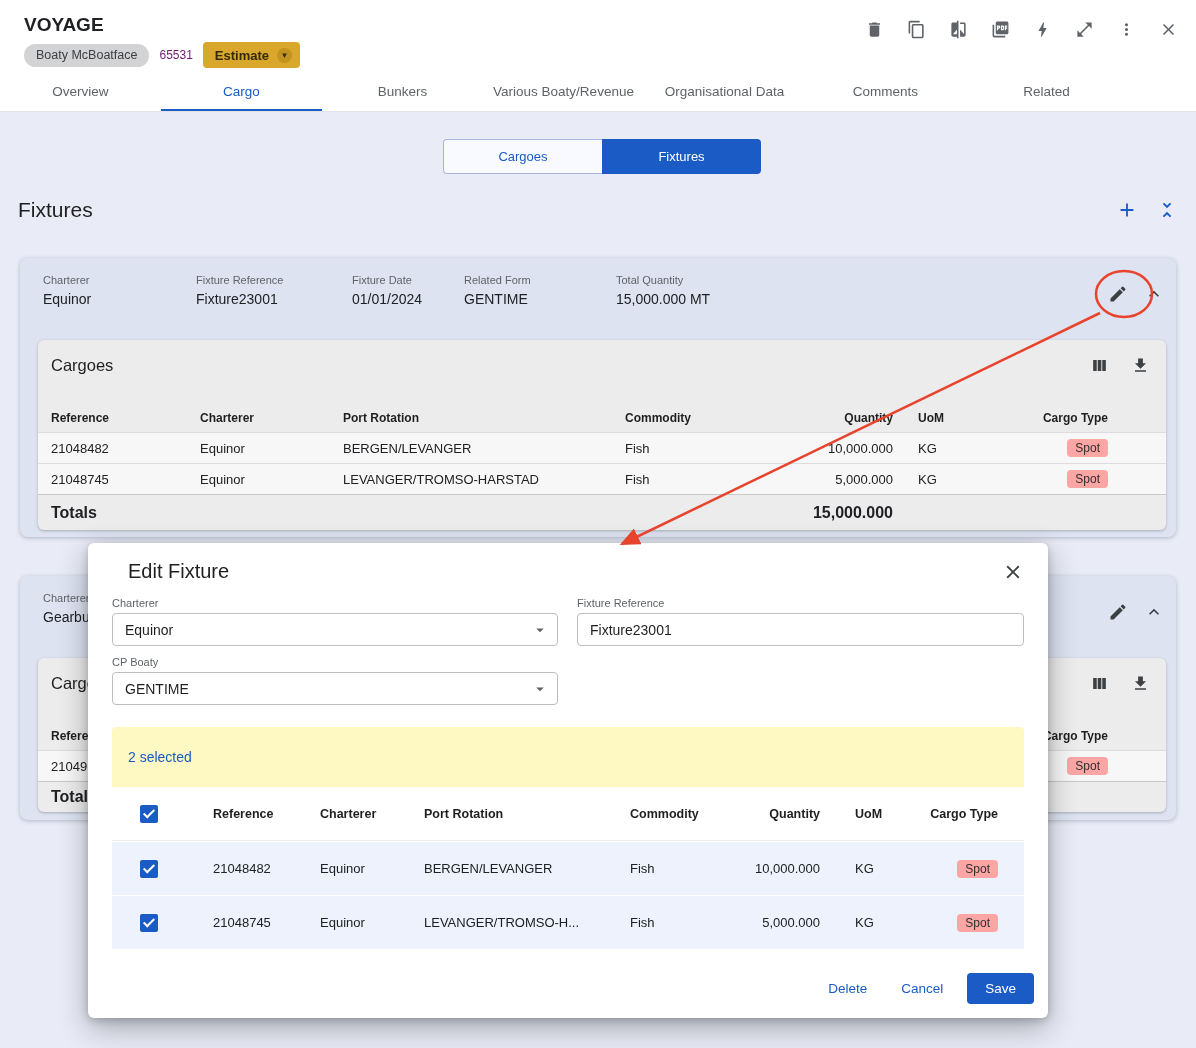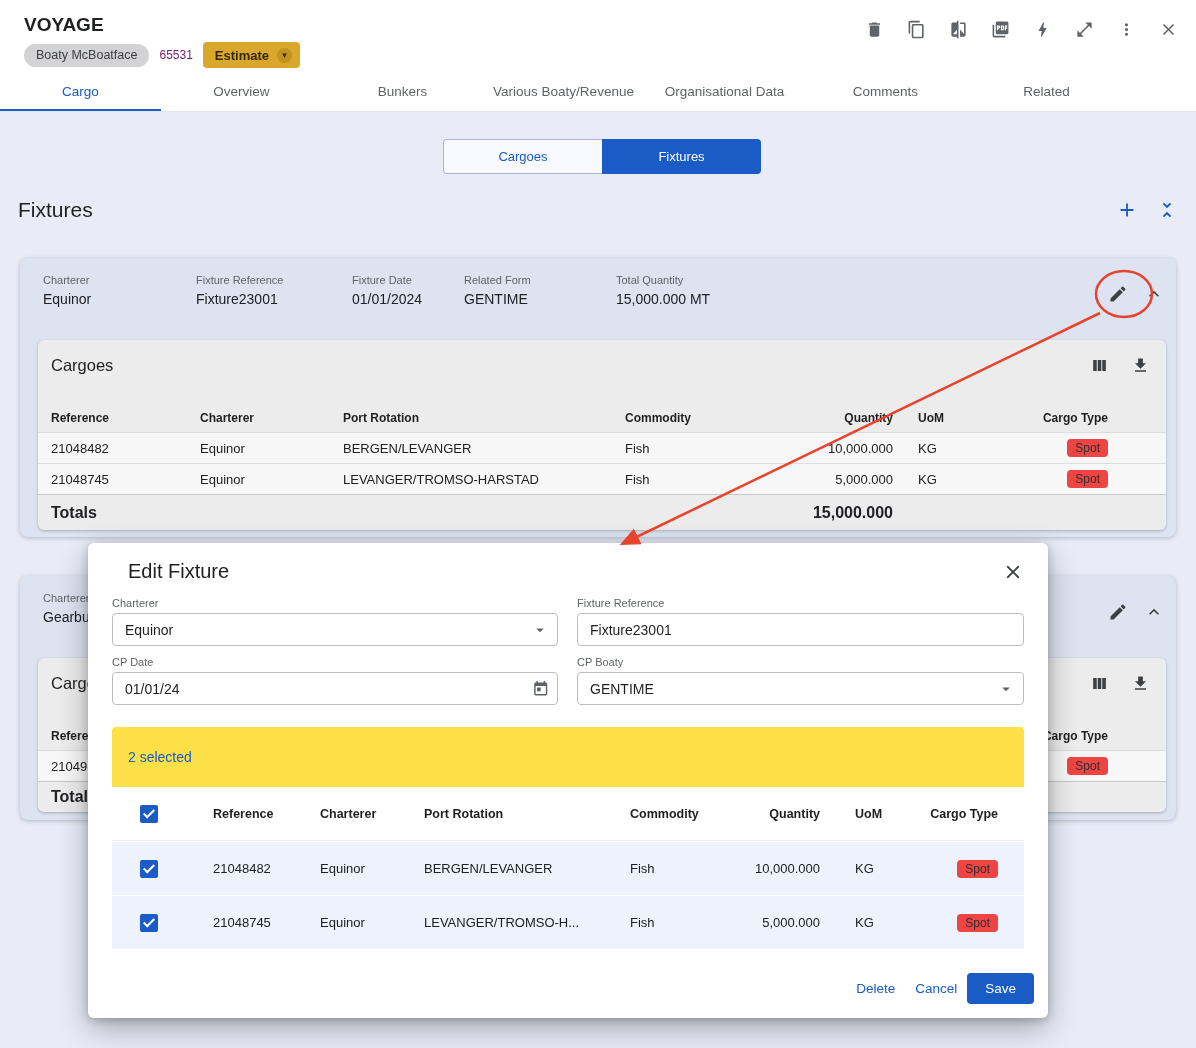--- a/index.html
+++ b/index.html
@@ -51,44 +51,44 @@
   .cargoes-actions { display:flex; gap:22px; color:#3c4043; }
   .cargoes-actions .i { width:19px; height:19px; cursor:pointer; }
   .cgrid { display:grid; grid-template-columns:149px 143px 282px 172px 96px 110px 1fr; align-items:center; padding:0 13px; }
   .chead { height:28px; font-size:12px; font-weight:bold; color:#1f1f1f; }
   .crow { height:31px; font-size:13px; background:#f7f7f7; border-top:1px solid #dcdcdc; }
   .ctotals { height:36px; font-size:16px; font-weight:bold; border-top:1px solid #c9c9c9; }
   .fx-card2 .ctotals { height:31px; }
   .cell-qty { text-align:right; }
   .cell-uom { padding-left:25px; }
   .cell-type { text-align:right; padding-right:45px; }
-  .chip-spot { display:inline-block; background:#ef4444; color:#2f2f2f; border-radius:4px; font-size:12px; padding:3px 8px; line-height:1; }
+  .chip-spot { display:inline-block; background:#fca5a5; color:#2f2f2f; border-radius:4px; font-size:12px; padding:3px 8px; line-height:1; }
 
   
   .modal { position:absolute; left:88px; top:543px; width:960px; height:475px; background:#fff; border-radius:6px; box-shadow:0 10px 30px rgba(0,0,0,.3), 0 2px 8px rgba(0,0,0,.2); z-index:10; }
   .modal-title { position:absolute; left:40px; top:17px; font-size:20px; color:#1f1f1f; }
   .modal-close { position:absolute; right:24px; top:18px; width:22px; height:22px; color:#3c4043; cursor:pointer; }
   .mform { position:absolute; left:24px; top:54px; width:912px; display:grid; grid-template-columns:446px 447px; column-gap:19px; row-gap:10px; }
   .mfield .lbl { font-size:11px; color:#5f6368; margin-bottom:4px; }
   .mctrl { height:33px; border:1px solid #bdbdbd; border-radius:4px; display:flex; align-items:center; padding:0 12px; font-size:14px; color:#1f1f1f; background:#fff; cursor:pointer; }
   .mctrl .grow { flex:1; }
   .mctrl .dd { color:#5f6368; width:18px; height:18px; margin-right:-4px; }
   .mctrl input { border:none; outline:none; font:inherit; color:inherit; width:100%; padding:0; background:transparent; }
-  .sel-band { position:absolute; left:24px; top:184px; width:912px; height:60px; background:#fde047; border-radius:4px 4px 0 0; display:flex; align-items:center; padding-left:16px; font-size:14px; color:#1a5bc5; }
+  .sel-band { position:absolute; left:24px; top:184px; width:912px; height:60px; background:#fef9c3; border-radius:4px 4px 0 0; display:flex; align-items:center; padding-left:16px; font-size:14px; color:#1a5bc5; }
   .mgrid { display:grid; grid-template-columns:101px 107px 104px 206px 100px 90px 80px 1fr; align-items:center; }
   .mth { position:absolute; left:24px; top:244px; width:912px; height:54px; font-size:12.5px; font-weight:bold; color:#1f1f1f; border-bottom:1px solid #ececec; background:#fff; }
   .mrow { position:absolute; left:24px; width:912px; height:53px; background:#edf2fd; font-size:13px; }
   .mrow1 { top:299px; } .mrow2 { top:353px; }
   .mcheck { margin-left:28px; }
   .mcell-qty { text-align:right; }
   .mcell-uom { padding-left:35px; }
   .mcell-type { text-align:right; padding-right:26px; }
   .checkbox { width:18px; height:18px; background:#1a5bc5; border-radius:2px; position:relative; cursor:pointer; }
   .checkbox::after { content:""; position:absolute; left:6px; top:2.5px; width:4px; height:9px; border:solid #fff; border-width:0 2px 2px 0; transform:rotate(45deg); }
-  .mbtns { position:absolute; right:14px; bottom:14px; display:flex; align-items:center; }
+  .mbtns { position:absolute; right:14px; bottom:14px; display:flex; align-items:center; gap:14px; }
   .btn-text { color:#1a5bc5; font-size:13.5px; padding:8px 10px; cursor:pointer; background:none; border:none; font-family:inherit; }
   .btn-save { background:#1a5bc5; color:#fff; font-size:13.5px; border:none; border-radius:4px; padding:8px 18px; cursor:pointer; font-family:inherit; }
 
   
   .annot { position:absolute; left:0; top:0; z-index:20; pointer-events:none; }
 </style>
 </head>
 <body>
 
 <header class="hdr">
@@ -121,22 +121,22 @@
         <path d="M21 11V3h-8l3.29 3.29-10 10L3 13v8h8l-3.29-3.29 10-10L21 11z"></path>
       </svg>
     <svg class="i" viewBox="0 0 24 24">
         <path d="M12 8c1.1 0 2-.9 2-2s-.9-2-2-2-2 .9-2 2 .9 2 2 2zm0 2c-1.1 0-2 .9-2 2s.9 2 2 2 2-.9 2-2-.9-2-2-2zm0 6c-1.1 0-2 .9-2 2s.9 2 2 2 2-.9 2-2-.9-2-2-2z"></path>
       </svg>
     <svg class="i" viewBox="0 0 24 24">
         <path d="M19 6.41 17.59 5 12 10.59 6.41 5 5 6.41 10.59 12 5 17.59 6.41 19 12 13.41 17.59 19 19 17.59 13.41 12z"></path>
       </svg>
   </div>
   <nav class="tabs">
+    <div class="tab">Overview</div>
     <div class="tab active">Cargo</div>
-    <div class="tab">Overview</div>
     <div class="tab">Bunkers</div>
     <div class="tab">Various Boaty/Revenue</div>
     <div class="tab">Organisational Data</div>
     <div class="tab">Comments</div>
     <div class="tab">Related</div>
   </nav>
 </header>
 
 <div class="toggle">
   <div class="opt opt-cargoes">Cargoes</div>
@@ -307,29 +307,20 @@
         <span class="grow">Equinor</span>
         <svg class="i dd" viewBox="0 0 24 24">
             <path d="M7 10l5 5 5-5z"></path>
           </svg>
       </div>
     </div>
     <div class="mfield">
       <div class="lbl">Fixture Reference</div>
       <div class="mctrl">
         <input value="Fixture23001" style="">
-      </div>
-    </div>
-    <div class="mfield">
-      <div class="lbl">CP Date</div>
-      <div class="mctrl">
-        <input value="01/01/24" style="">
-        <svg class="i dd" viewBox="0 0 24 24">
-            <path d="M19 3h-1V1h-2v2H8V1H6v2H5c-1.11 0-1.99.9-1.99 2L3 19c0 1.1.89 2 2 2h14c1.1 0 2-.9 2-2V5c0-1.1-.9-2-2-2zm0 16H5V8h14v11zM7 10h5v5H7z"></path>
-          </svg>
       </div>
     </div>
     <div class="mfield">
       <div class="lbl">CP Boaty</div>
       <div class="mctrl">
         <span class="grow">GENTIME</span>
         <svg class="i dd" viewBox="0 0 24 24">
             <path d="M7 10l5 5 5-5z"></path>
           </svg>
       </div>

